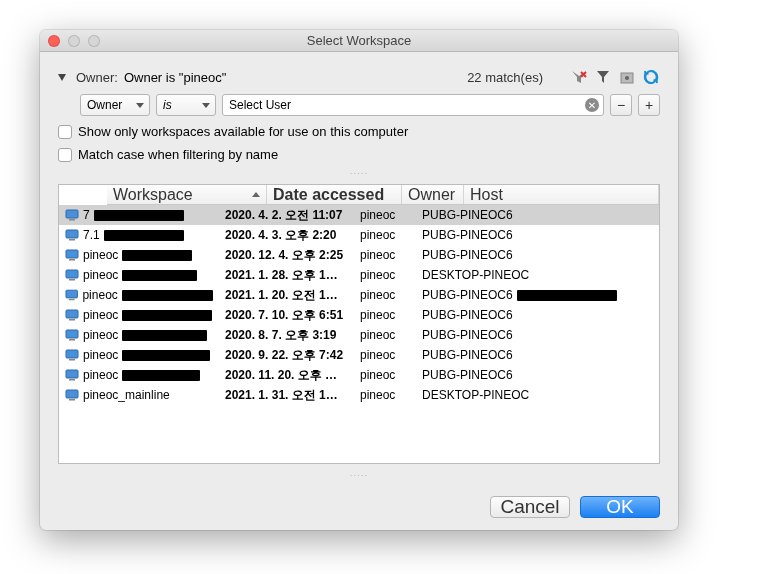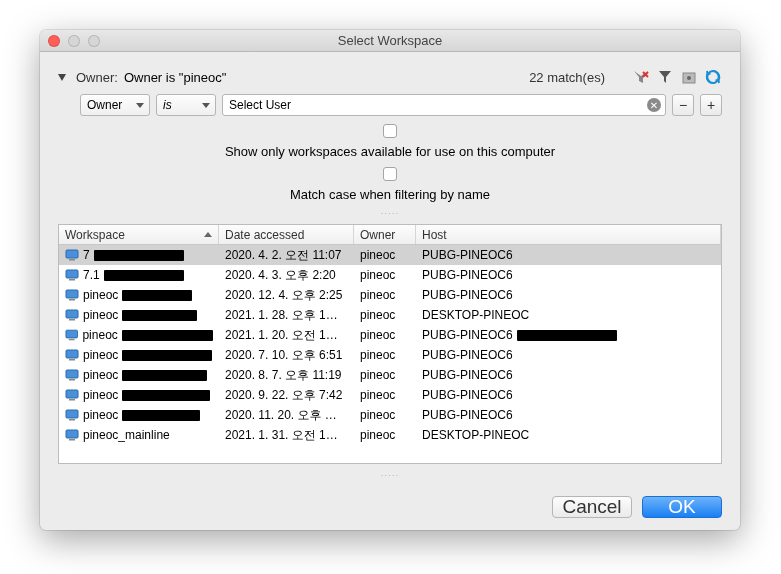--- a/index.html
+++ b/index.html
@@ -1,17 +1,17 @@
 <!DOCTYPE html>
 <html><head>
 <meta charset="utf-8">
 <style>
 * { box-sizing: border-box; margin: 0; padding: 0; font-family: -apple-system, "Helvetica Neue", Arial, sans-serif; }
 body { background: transparent; width: 781px; height: 574px; padding: 30px 40px; }
-.window { width: 700px; height: 500px; background: #ececec; border-radius: 6px; box-shadow: 0 10px 35px rgba(0,0,0,0.35), 0 0 0 1px rgba(0,0,0,0.1); overflow: hidden; display: flex; flex-direction: column; }
+.window { width: 638px; height: 500px; background: #ececec; border-radius: 6px; box-shadow: 0 10px 35px rgba(0,0,0,0.35), 0 0 0 1px rgba(0,0,0,0.1); overflow: hidden; display: flex; flex-direction: column; }
 .titlebar { height: 22px; background: linear-gradient(#e8e8e8,#d6d6d6); border-bottom: 1px solid #b8b8b8; display: flex; align-items: center; padding: 0 8px; position: relative; }
 .traffic { display: flex; gap: 8px; }
 .tl { width: 12px; height: 12px; border-radius: 50%; border: 0.5px solid rgba(0,0,0,0.15); }
 .tl.red { background: #ff5f57; }
 .tl.grey { background: #d6d6d6; }
 .title { position: absolute; left: 0; right: 0; text-align: center; font-size: 13px; color: #444; }
 .content { padding: 16px 18px 12px 18px; display: flex; flex-direction: column; gap: 8px; flex: 1; }
 .filter-row { display: flex; align-items: center; gap: 6px; font-size: 13px; }
 .disclosure { width: 0; height: 0; border-left: 4px solid transparent; border-right: 4px solid transparent; border-top: 7px solid #444; margin-right: 4px; }
 .filter-label { color: #333; }
@@ -20,29 +20,29 @@
 .matches { font-size: 13px; color: #333; margin-right: 21px; }
 .icon-btn { width: 18px; height: 18px; display: flex; align-items: center; justify-content: center; cursor: pointer; }
 .criteria-row { display: flex; align-items: center; gap: 6px; padding-left: 22px; }
 .select { background: linear-gradient(#fdfdfd,#f0f0f0); border: 1px solid #b5b5b5; border-radius: 3px; height: 22px; font-size: 12px; padding: 0 18px 0 6px; position: relative; display: flex; align-items: center; box-shadow: 0 1px 0 rgba(255,255,255,0.5) inset; }
 .select::after { content: ""; position: absolute; right: 5px; top: 8px; width: 0; height: 0; border-left: 4px solid transparent; border-right: 4px solid transparent; border-top: 5px solid #555; }
 .sel-owner { width: 70px; }
 .sel-is { width: 60px; font-style: italic; }
 .input { flex: 1; background: #fff; border: 1px solid #b5b5b5; border-radius: 3px; height: 22px; font-size: 12px; padding: 0 24px 0 6px; position: relative; display: flex; align-items: center; }
 .clear-x { position: absolute; right: 4px; top: 3px; width: 14px; height: 14px; border-radius: 50%; background: #8a8a8a; color: #fff; font-size: 10px; display: flex; align-items: center; justify-content: center; }
 .sq-btn { width: 22px; height: 22px; background: linear-gradient(#fdfdfd,#eaeaea); border: 1px solid #b5b5b5; border-radius: 3px; display: flex; align-items: center; justify-content: center; font-size: 14px; color: #333; cursor: pointer; }
-.check-row { display: flex; align-items: center; gap: 6px; font-size: 13px; padding-left: 0; flex-direction: column; }
+.check-row { display: flex; align-items: center; gap: 6px; font-size: 13px; padding-left: 0; }
 .checkbox { width: 14px; height: 14px; border: 1px solid #a5a5a5; border-radius: 3px; background: #fff; }
 .grip { height: 6px; display: flex; justify-content: center; align-items: center; font-size: 8px; color: #aaa; letter-spacing: 1px; }
 .table { border: 1px solid #bcbcbc; background: #fff; flex: 1; display: flex; flex-direction: column; min-height: 220px; overflow: hidden; }
-.thead { display: flex; background: linear-gradient(#fdfdfd,#efefef); border-bottom: 1px solid #c8c8c8; height: 20px; font-size: 12px; color: #333; }
+.thead { display: flex; background: linear-gradient(#fdfdfd,#efefef); border-bottom: 1px solid #c8c8c8; height: 20px; font-size: 16px; color: #333; margin-left: 48px; }
 .th { padding: 2px 6px; border-right: 1px solid #d5d5d5; display: flex; align-items: center; gap: 3px; }
 .th.sort::after { content: ""; width: 0; height: 0; border-left: 4px solid transparent; border-right: 4px solid transparent; border-bottom: 5px solid #666; margin-left: auto; }
 .col-ws { width: 160px; }
-.col-date { width: 135px; }
+.col-date { width: 135px; font-weight: bold; }
 .col-owner { width: 62px; }
 .col-host { flex: 1; }
 .tbody { flex: 1; overflow: auto; }
 .tr { display: flex; height: 20px; font-size: 12px; align-items: center; }
 .tr.sel { background: #d2d2d2; }
 .td { padding: 0 6px; white-space: nowrap; overflow: hidden; text-overflow: ellipsis; display: flex; align-items: center; gap: 4px; }
 .ws-icon { width: 14px; height: 12px; }
 .redact { display: inline-block; height: 11px; background: #000; border-radius: 1px; filter: blur(0.3px); }
 .footer { display: flex; justify-content: flex-end; gap: 10px; padding: 10px 0 0 0; }
 .btn { min-width: 80px; height: 22px; border-radius: 4px; font-size: 19px; display: flex; align-items: center; justify-content: center; cursor: pointer; }
@@ -220,21 +220,21 @@
           </div>
           <div class="tr">
             <div class="td col-ws">
               <svg class="ws-icon" viewBox="0 0 14 12">
                 <rect x="1" y="1" width="12" height="8" rx="1" fill="#4a90d9" stroke="#2a6bb0"></rect>
                 <rect x="4" y="10" width="6" height="1.5" fill="#888"></rect>
               </svg>
               <span>pineoc</span>
               <span class="redact" style="width:85px"></span>
             </div>
-            <div class="td col-date">2020. 8. 7. 오후 11:19</div>
+            <div class="td col-date">2020. 8. 7. 오후 3:19</div>
             <div class="td col-owner">pineoc</div>
             <div class="td col-host">PUBG-PINEOC6</div>
           </div>
           <div class="tr">
             <div class="td col-ws">
               <svg class="ws-icon" viewBox="0 0 14 12">
                 <rect x="1" y="1" width="12" height="8" rx="1" fill="#4a90d9" stroke="#2a6bb0"></rect>
                 <rect x="4" y="10" width="6" height="1.5" fill="#888"></rect>
               </svg>
               <span>pineoc</span>

